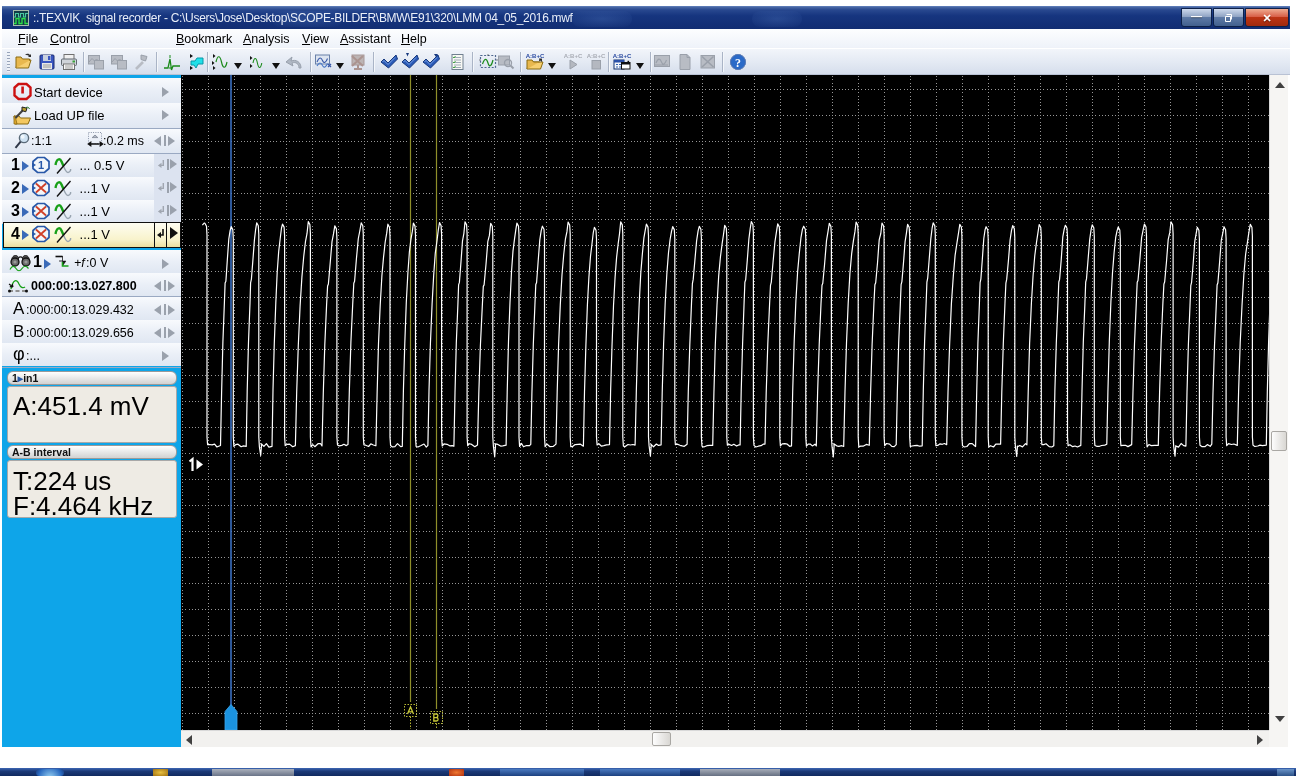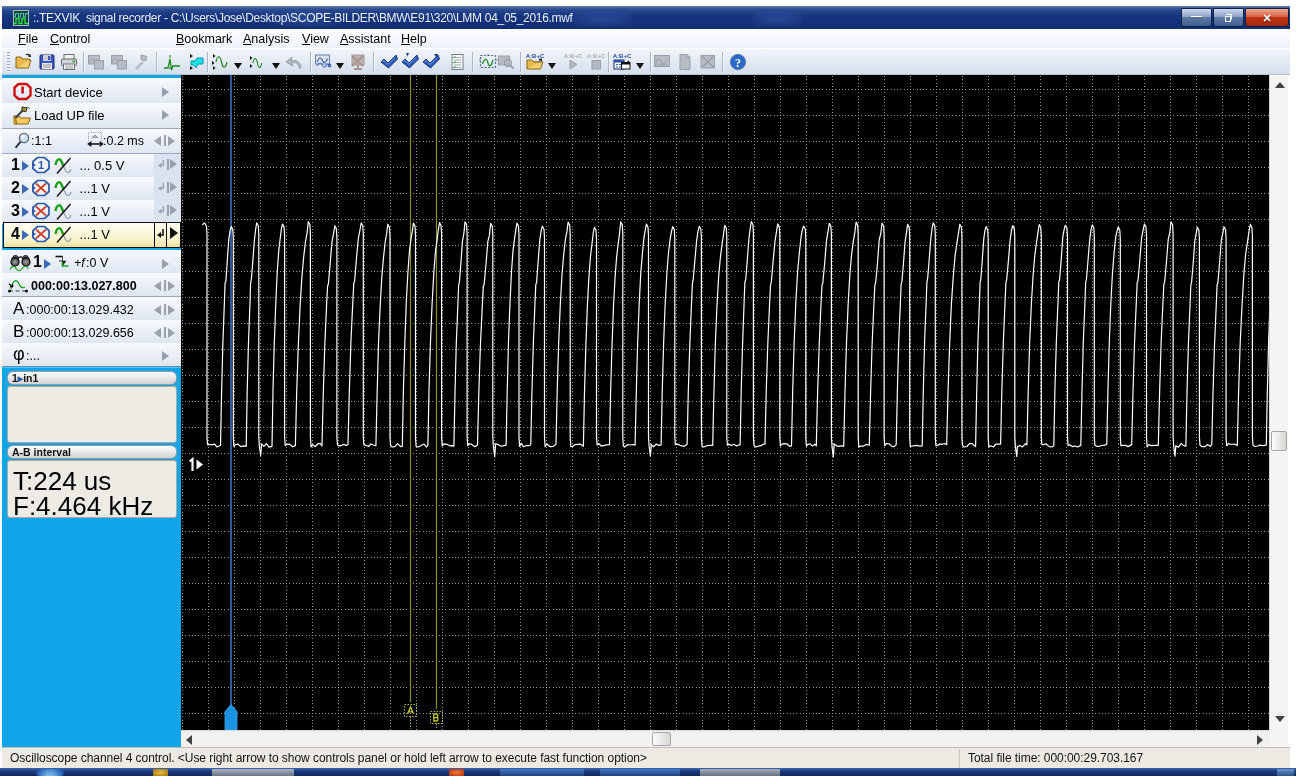--- a/index.html
+++ b/index.html
@@ -502,20 +502,21 @@
 <div class="larr" style="left:152px;top:253px;"></div>
 <div class="vbar" style="left:162px;top:252px;"></div>
 <div class="rarr" style="left:166px;top:253px;"></div>
 <div class="prow" style="top:268px;height:23px;"></div>
 <div class="ptxt" style="left:11px;top:269px;font-size:18px;">φ</div>
 <div class="ptxt" style="left:24px;top:274px;">:...</div>
 <div class="rarr" style="left:160px;top:276px;"></div>
 <div class="psep" style="top:292px;"></div>
 <div class="mhead" style="top:296px;">1<span style="color:#2858a8;">▸</span>in1</div>
 <div class="mbox" style="top:311px;height:57px;"></div>
+<div class="mline" style="top:316px;">A:451.4 mV</div>
 <div class="mhead" style="top:370px;">A-B interval</div>
 <div class="mbox" style="top:385px;height:58px;"></div>
 <div class="mline" style="top:391px;">T:224 us</div>
 <div class="mline" style="top:416px;">F:4.464 kHz</div>
   </div>
 
   <div id="scope" class="abs">
     <svg width="1088" height="655" viewBox="0 0 1088 655">
 <defs>
 <pattern id="gp" width="26" height="26" patternUnits="userSpaceOnUse" patternTransform="translate(27,14)">
@@ -567,25 +568,20 @@
     <div class="tri" style="left:5px;top:641px;border-left:5px solid transparent;border-right:5px solid transparent;border-top:6px solid #404040;"></div>
   </div>
 
   <div id="hscroll" class="abs">
     <div class="tri" style="left:5px;top:4px;border-top:5px solid transparent;border-bottom:5px solid transparent;border-right:6px solid #404040;"></div>
     <div class="sthumb" style="left:471px;top:1px;width:19px;height:14px;"></div>
     <div class="tri" style="left:1076px;top:4px;border-top:5px solid transparent;border-bottom:5px solid transparent;border-left:6px solid #404040;"></div>
   </div>
   <div id="hcorner" class="abs"></div>
 
-  <div id="statusbar" class="abs">
-    <div class="ptxt" style="left:8px;top:3px;">Oscilloscope channel 4 control. &lt;Use right arrow to show controls panel or hold left arrow to execute fast function option&gt;</div>
-    <div class="cell" style="left:957px;width:329px;"></div>
-    <div class="ptxt" style="left:966px;top:3px;">Total file time: 000:00:29.703.167</div>
-  </div>
 
   <div id="taskbar" class="abs">
     <div class="tkb" style="left:36px;width:28px;border-radius:8px;background:radial-gradient(circle at 50% 130%, #9ad4f4, #2a6ac0 70%, #1a3c80);"></div>
     <div class="tkb" style="left:153px;width:15px;background:radial-gradient(#e8c040,#a07010);"></div>
     <div class="tkb" style="left:212px;width:82px;background:linear-gradient(#aab0bc,#6a7488);"></div>
     <div class="tkb" style="left:449px;width:15px;background:radial-gradient(#f07830,#b03010);"></div>
     <div class="tkb" style="left:500px;width:84px;background:linear-gradient(#4a7ac0,#1c4080);"></div>
     <div class="tkb" style="left:600px;width:80px;background:linear-gradient(#4a7ac0,#1c4080);"></div>
     <div class="tkb" style="left:700px;width:80px;background:linear-gradient(#a6acb8,#667082);"></div>
     <div class="tkb" style="left:1277px;width:17px;background:linear-gradient(#6a94c8,#2c5288);"></div>

